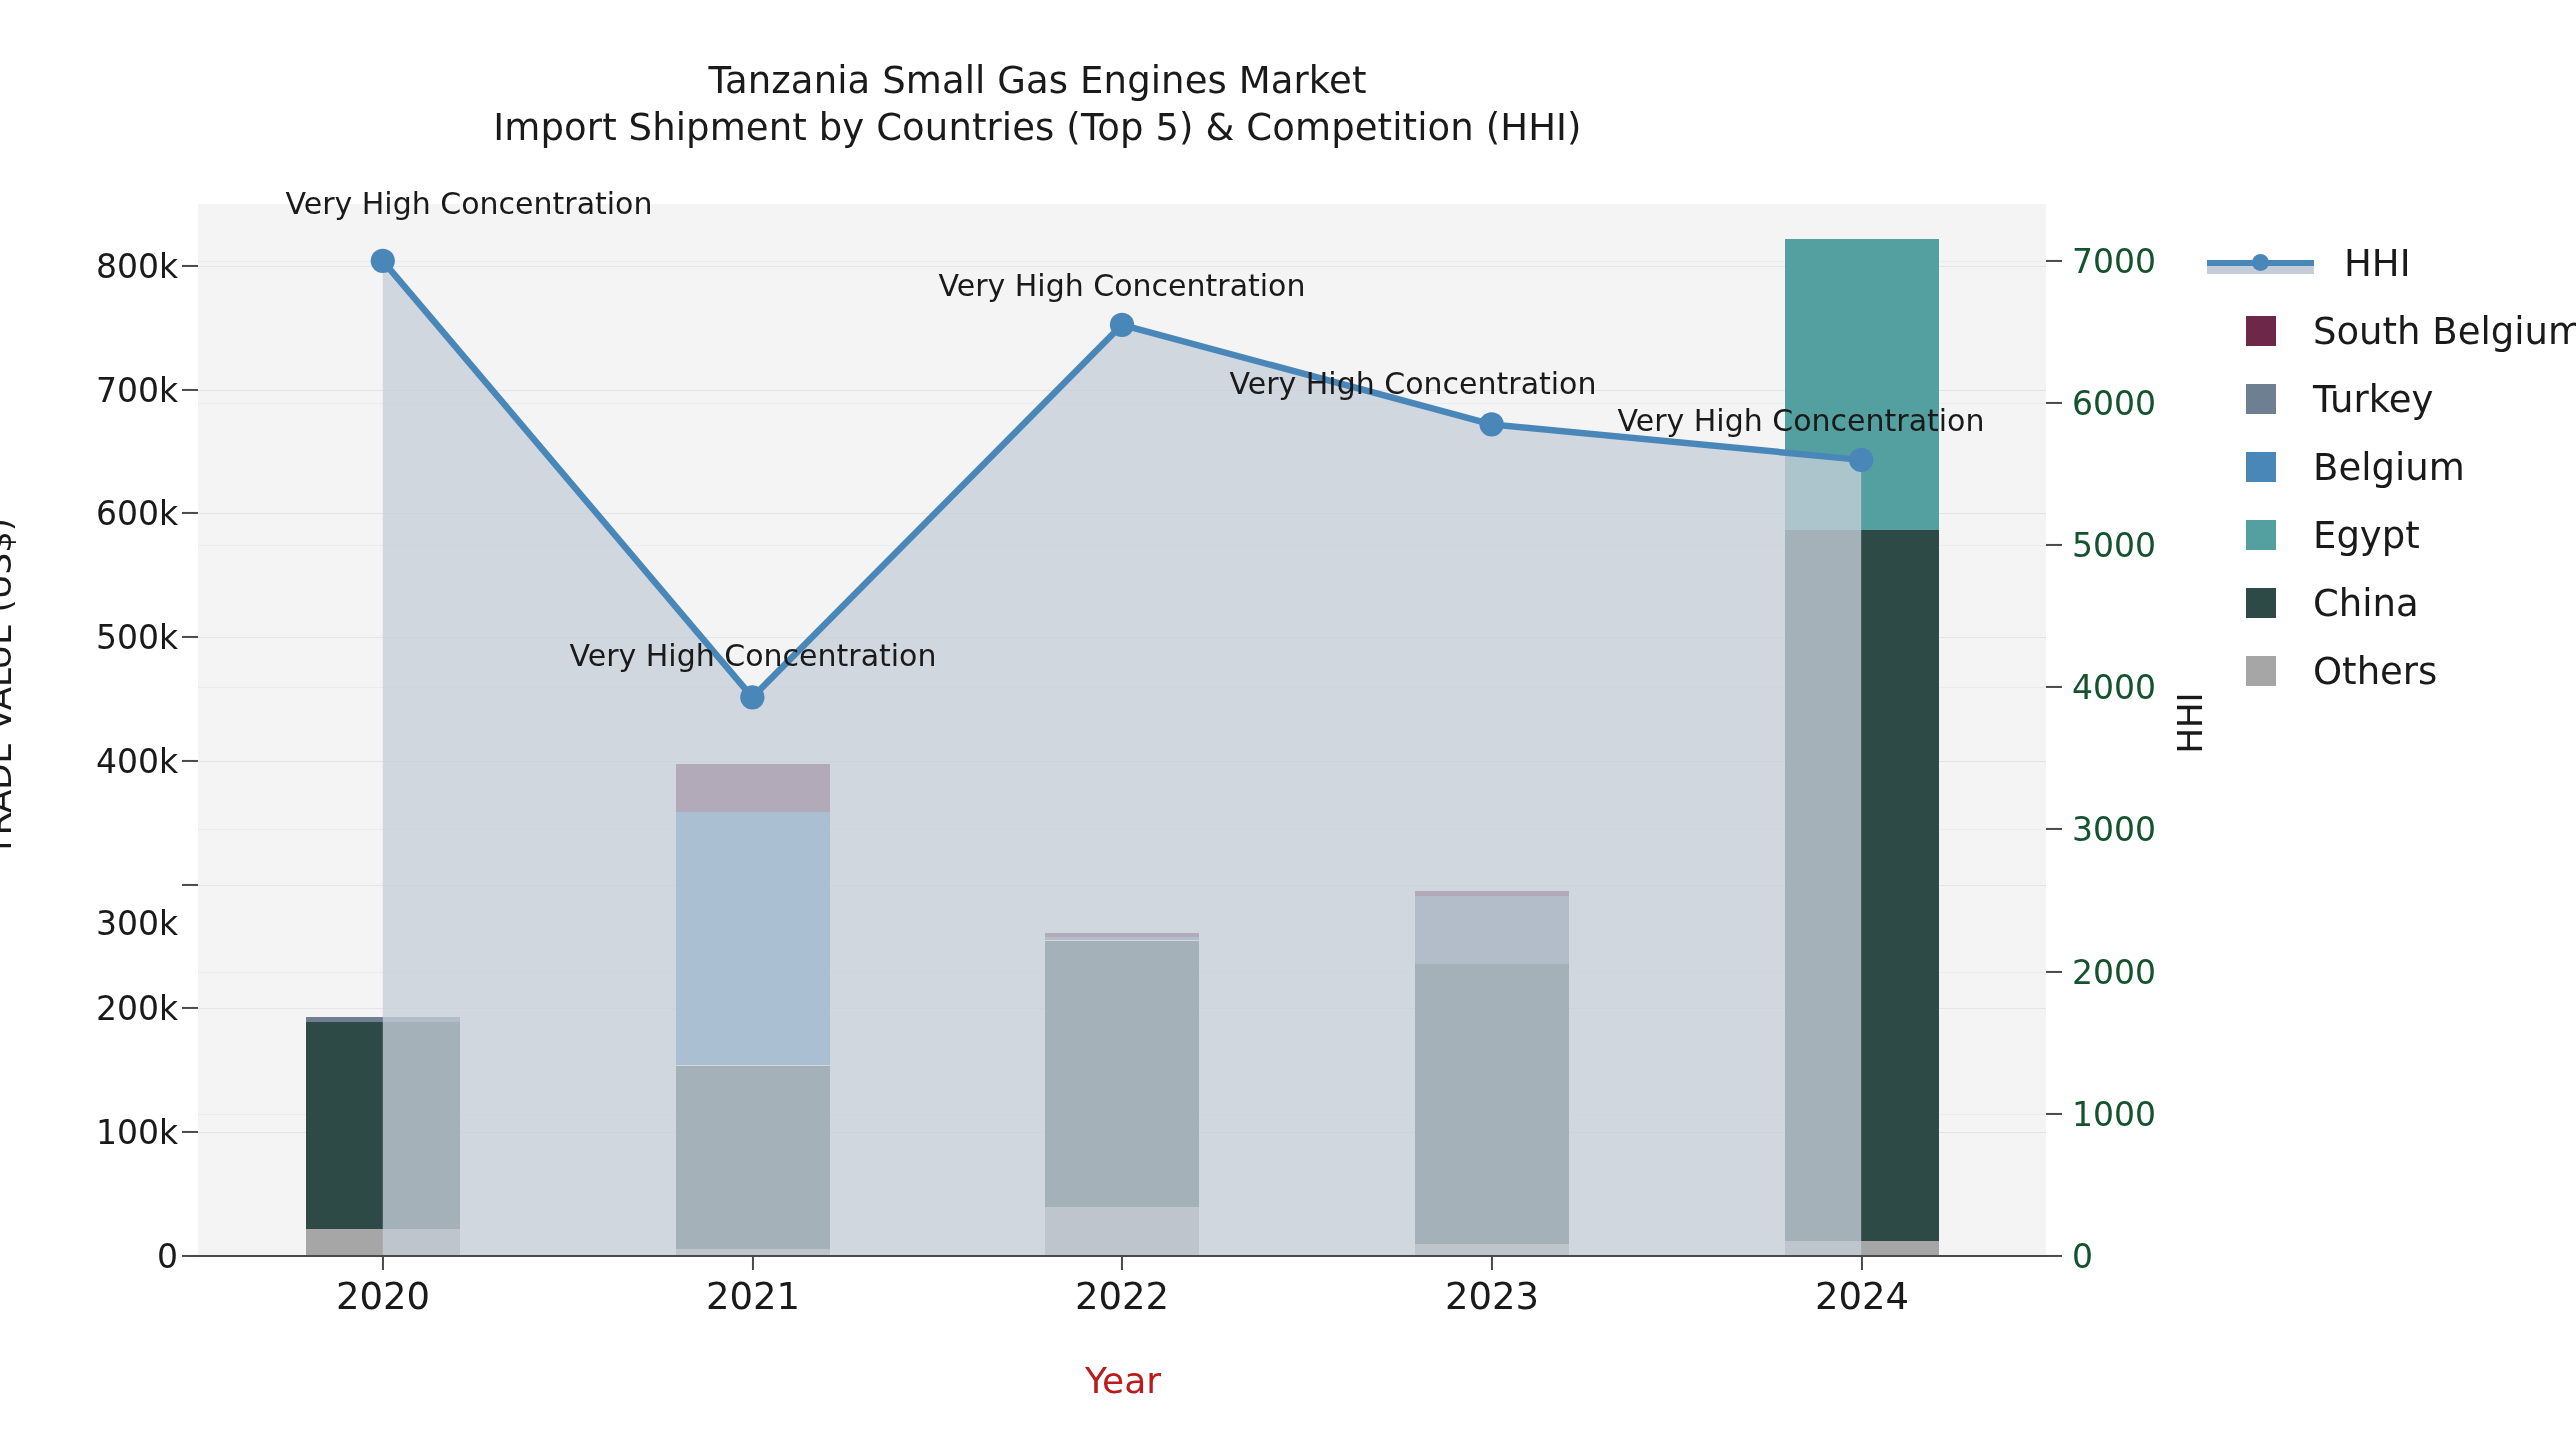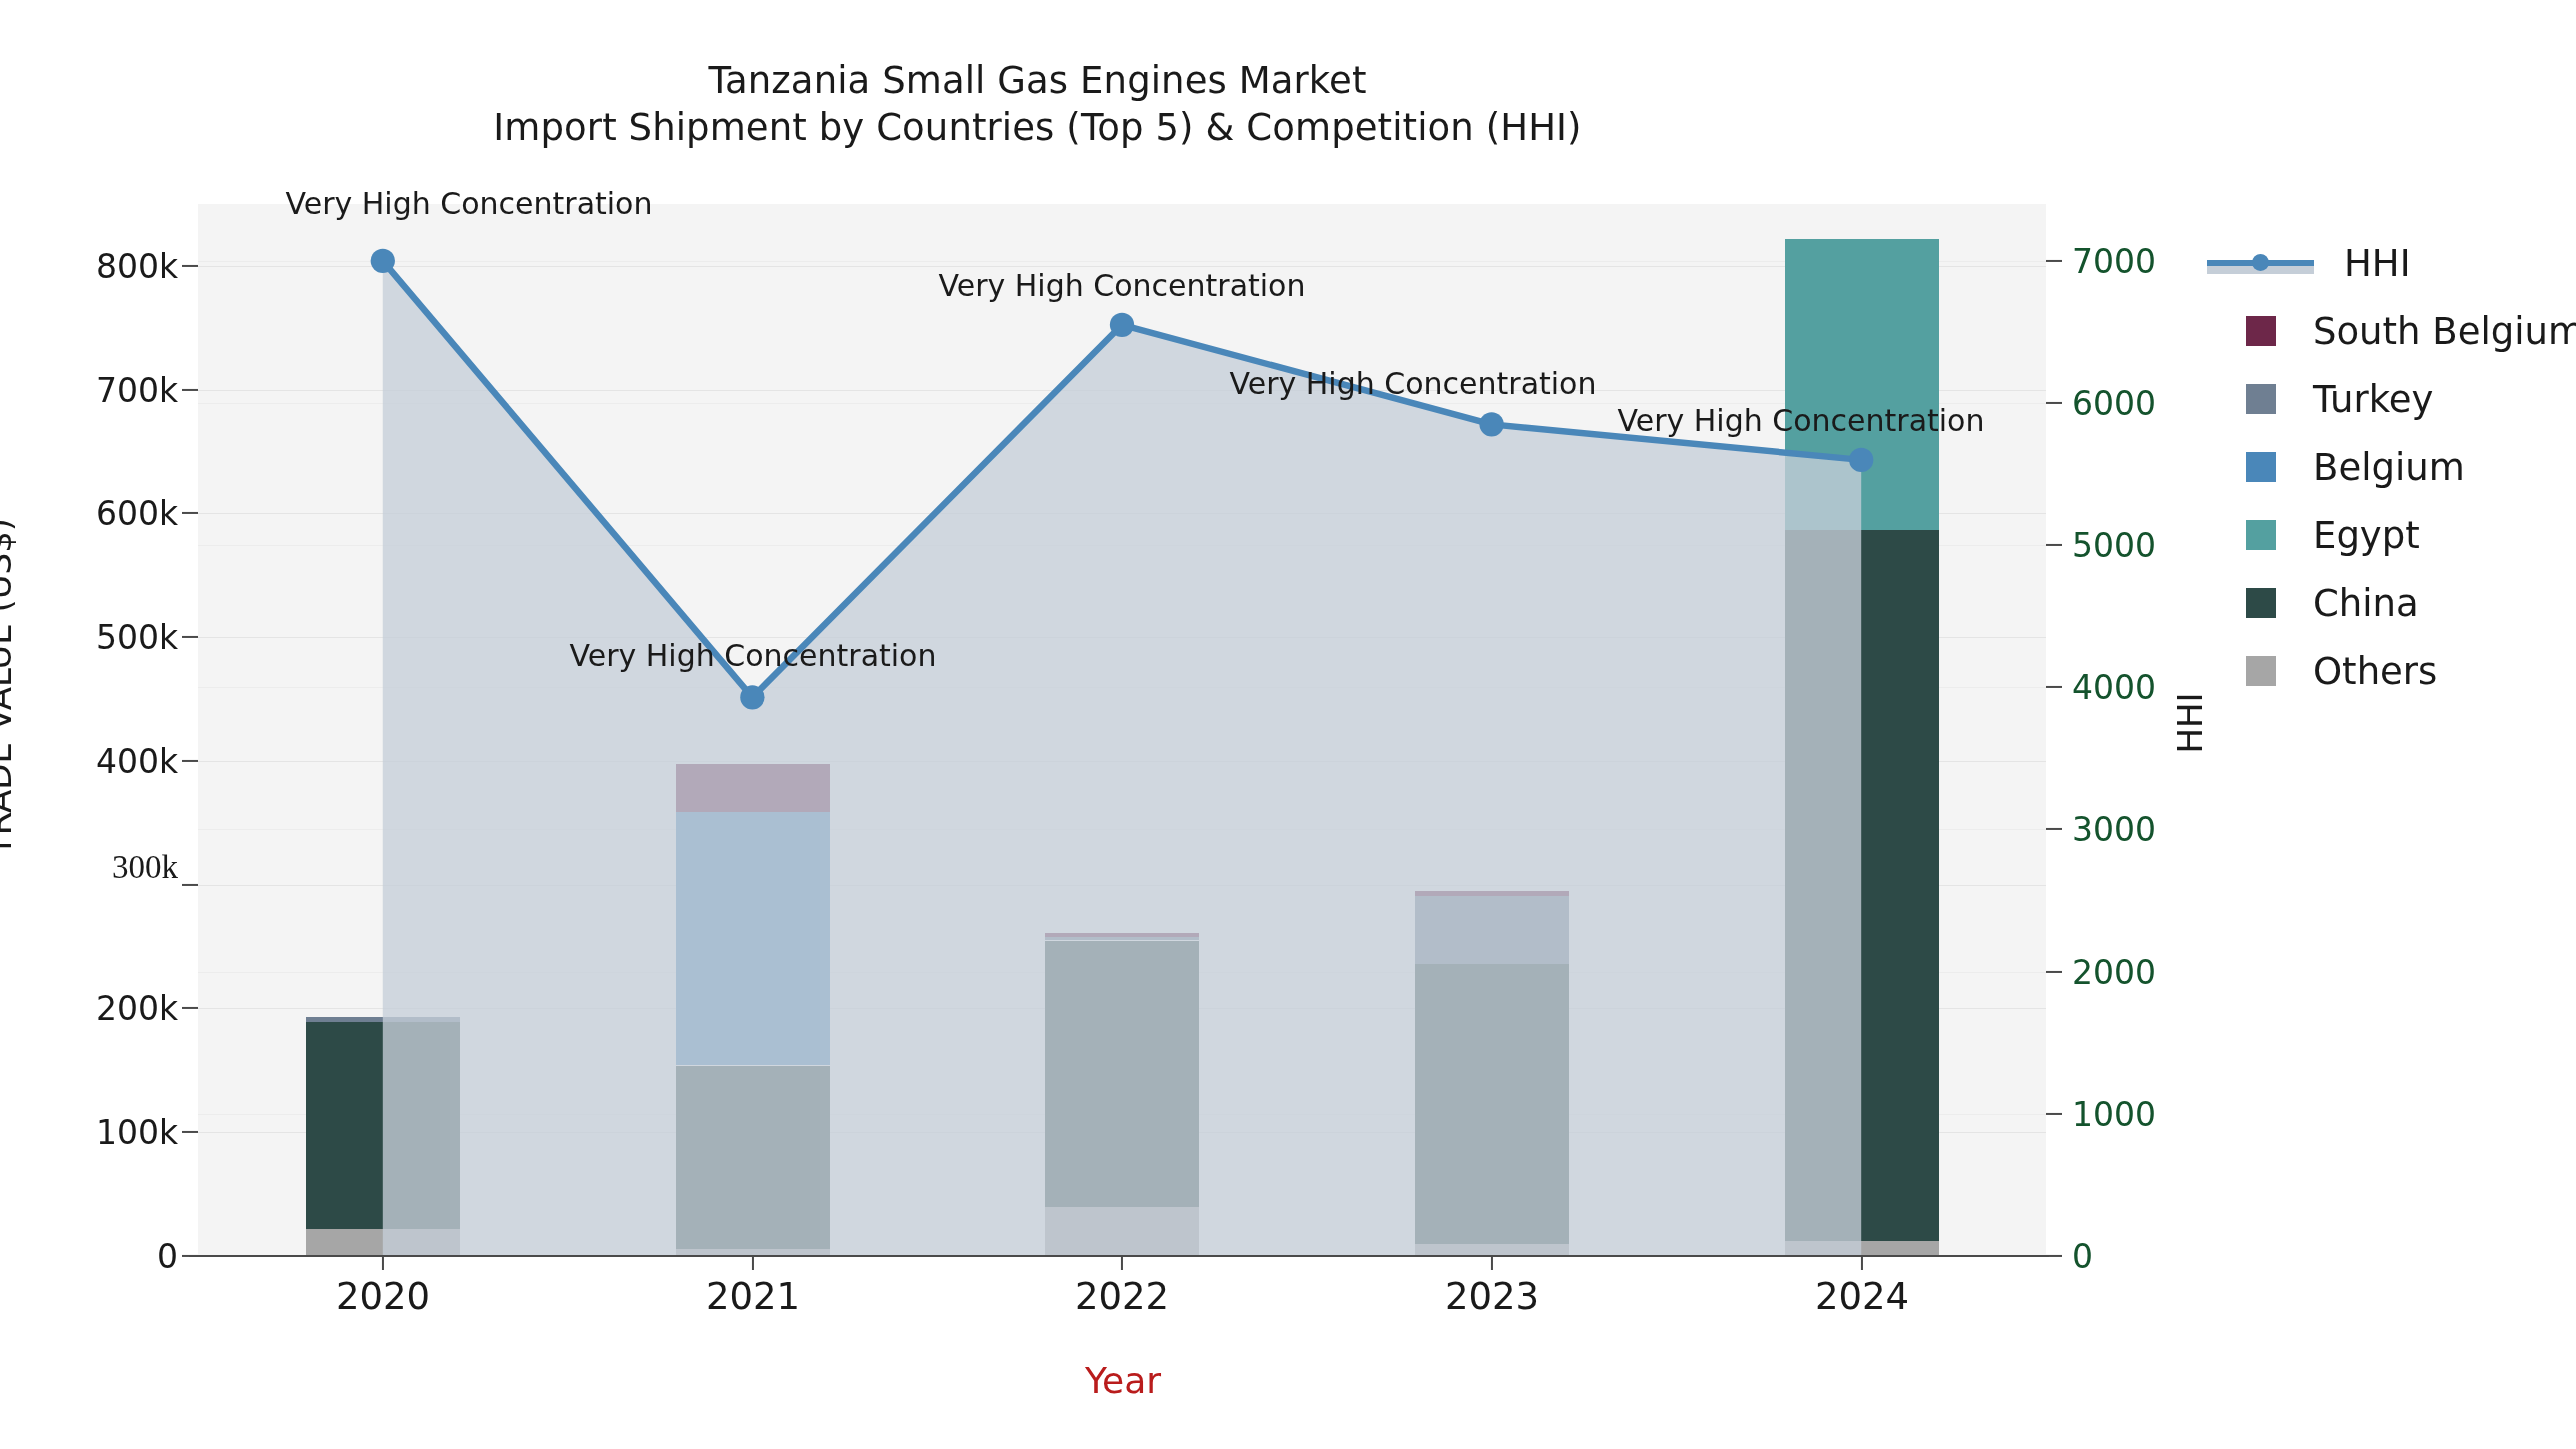--- a/index.html
+++ b/index.html
@@ -124,21 +124,21 @@
     <div class="baseline"></div>
   </div>
 
   <div id="ticks-left">
       <div class="ylab-left" style="left: 21px; top: 1256px;">0</div>
       <div class="ytick-mark" style="left: 182px; top: 1256px;"></div>
       <div class="ylab-left" style="left: 21px; top: 1132px;">100k</div>
       <div class="ytick-mark" style="left: 182px; top: 1132px;"></div>
       <div class="ylab-left" style="left: 21px; top: 1008px;">200k</div>
       <div class="ytick-mark" style="left: 182px; top: 1008px;"></div>
-      <div class="ylab-left" style="left: 21px; top: 867px; font-family: Liberation Serif, serif;">300k</div>
+      <div class="ylab-left" style="left: 21px; top: 923px;">300k</div>
       <div class="ytick-mark" style="left: 182px; top: 885px;"></div>
       <div class="ylab-left" style="left: 21px; top: 761px;">400k</div>
       <div class="ytick-mark" style="left: 182px; top: 761px;"></div>
       <div class="ylab-left" style="left: 21px; top: 637px;">500k</div>
       <div class="ytick-mark" style="left: 182px; top: 637px;"></div>
       <div class="ylab-left" style="left: 21px; top: 513px;">600k</div>
       <div class="ytick-mark" style="left: 182px; top: 513px;"></div>
       <div class="ylab-left" style="left: 21px; top: 390px;">700k</div>
       <div class="ytick-mark" style="left: 182px; top: 390px;"></div>
       <div class="ylab-left" style="left: 21px; top: 266px;">800k</div>

